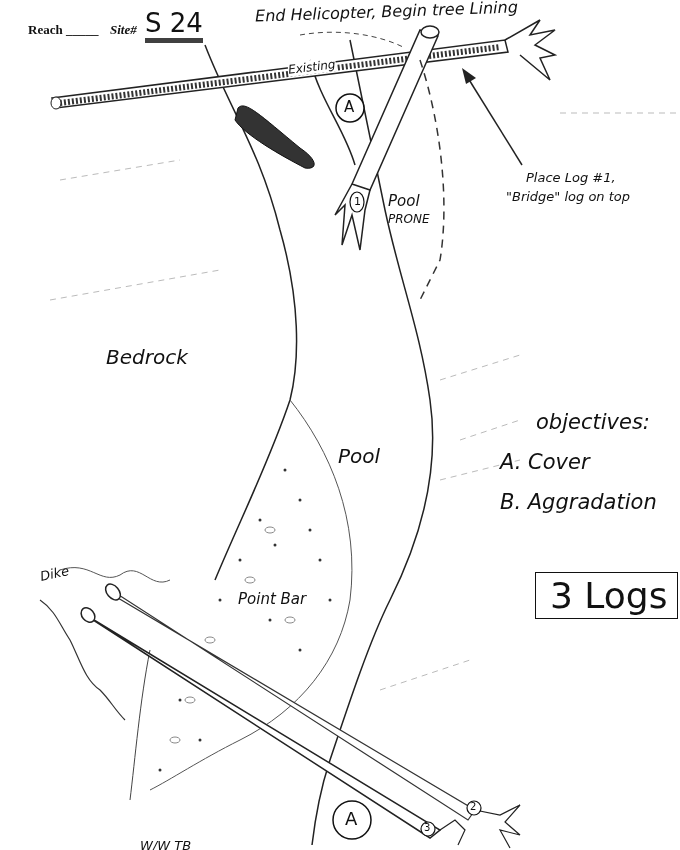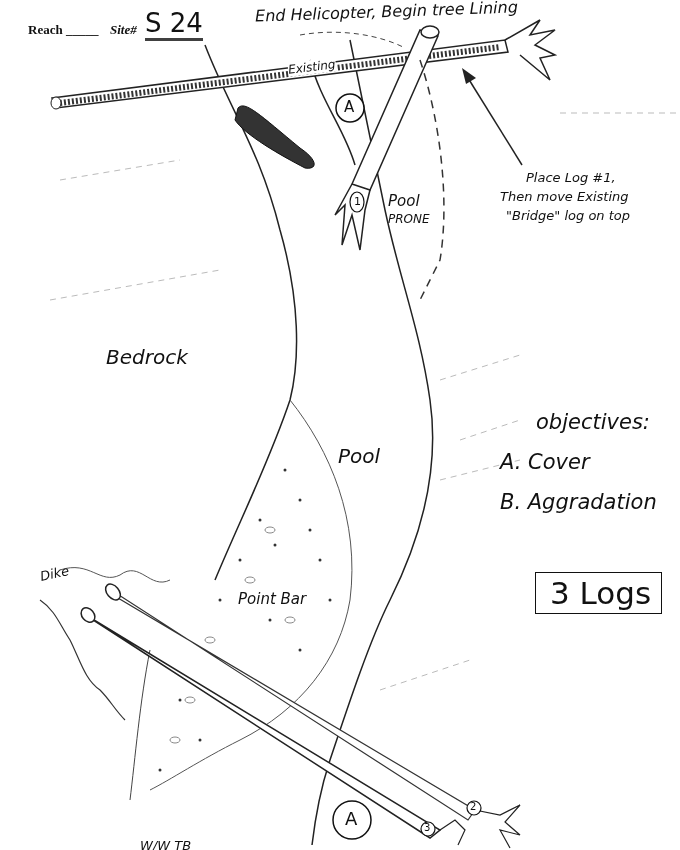--- a/index.html
+++ b/index.html
@@ -104,47 +104,46 @@
   <g>
     <circle cx="352" cy="820" r="19" fill="#fff" stroke="#111" stroke-width="1.5"></circle>
   </g>
   <ellipse cx="357" cy="202" rx="7" ry="10" fill="#fff" stroke="#111" stroke-width="1.2"></ellipse>
   <circle cx="474" cy="808" r="7" fill="#fff" stroke="#111" stroke-width="1.2"></circle>
   <circle cx="428" cy="829" r="7" fill="#fff" stroke="#111" stroke-width="1.2"></circle>
 </svg>
 
 <div class="txt print" style="left:28px;top:22px;">Reach _____</div>
 <div class="txt print" style="left:110px;top:22px;font-style:italic;">Site#</div>
-<div class="txt hw" style="left:145px;top:8px;font-size:26px;font-style:normal;border-bottom:3px solid #404040;">S 24</div>
+<div class="txt hw" style="left:145px;top:8px;font-size:26px;font-style:normal;border-bottom:5px solid #404040;">S 24</div>
 
 <div class="txt hw" style="left:255px;top:2px;font-size:16px;transform:rotate(-2deg);">End Helicopter, Begin tree Lining</div>
 <div class="txt hw" style="left:288px;top:60px;font-size:12px;transform:rotate(-7deg);background:#fff;">Existing</div>
 
 <div class="txt" style="left:344px;top:98px;font-size:15px;">A</div>
 <div class="txt" style="left:345px;top:808px;font-size:18px;">A</div>
 <div class="txt" style="left:354px;top:195px;font-size:11px;">1</div>
 <div class="txt" style="left:470px;top:801px;font-size:10px;">2</div>
 <div class="txt" style="left:424px;top:822px;font-size:10px;">3</div>
 
 <div class="txt hw" style="left:388px;top:192px;font-size:15px;line-height:18px;">
   <div>Pool</div>
   <div style="font-size:12px;padding-left:0;">PRONE</div>
 </div>
 
 <div class="txt hw" style="left:500px;top:168px;font-size:13px;line-height:19px;">
   <div style="padding-left:26px;">Place Log #1,</div>
-  <div>Then move Existing</div>
   <div style="padding-left:6px;">"Bridge" log on top</div>
 </div>
 
 <div class="txt hw" style="left:106px;top:345px;font-size:20px;">Bedrock</div>
 <div class="txt hw" style="left:338px;top:400px;font-size:20px;margin-top:44px;">Pool</div>
 <div class="txt hw" style="left:238px;top:590px;font-size:15px;">Point Bar</div>
 <div class="txt hw" style="left:40px;top:566px;font-size:13px;transform:rotate(-12deg);">Dike</div>
 <div class="txt hw" style="left:140px;top:838px;font-size:13px;">W/W  TB</div>
 
 <div class="txt hw" style="left:500px;top:402px;font-size:21px;line-height:40px;">
   <div style="padding-left:4px;margin-left:32px;">objectives:</div>
   <div>A. Cover</div>
   <div>B. Aggradation</div>
 </div>
 
-<div class="txt hw boxed" style="left:535px;top:572px;font-size:31px;font-style:normal;padding-left:14px;">3 Logs</div>
+<div class="txt hw boxed" style="left:535px;top:572px;font-size:36px;font-style:normal;padding-left:14px;">3 Logs</div>
 
 </body></html>

